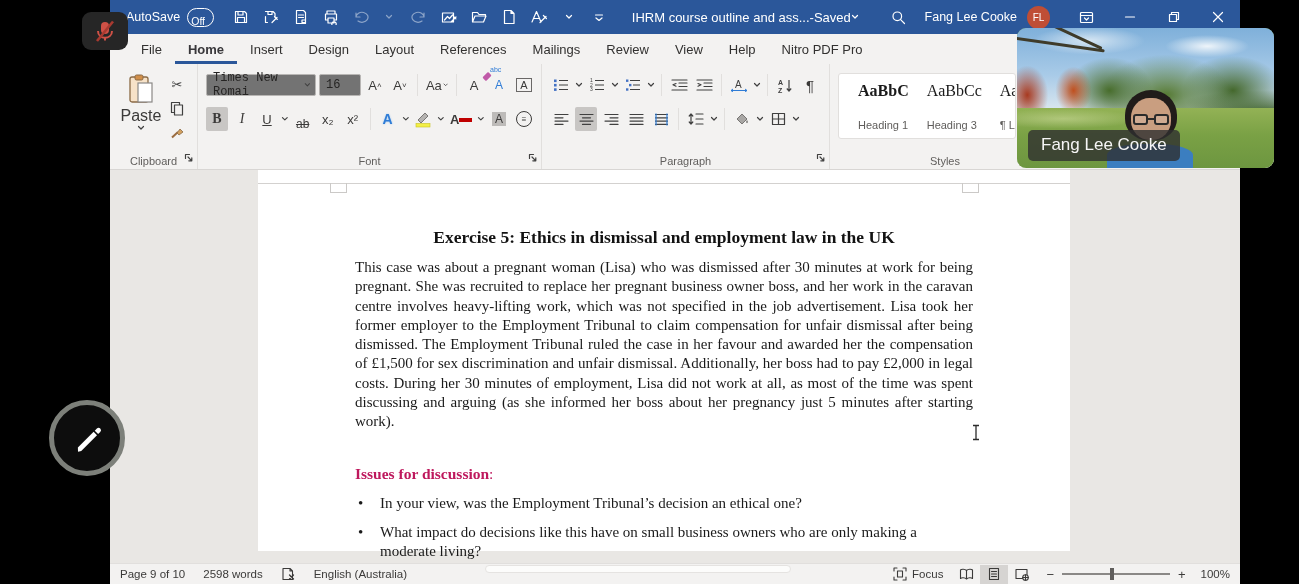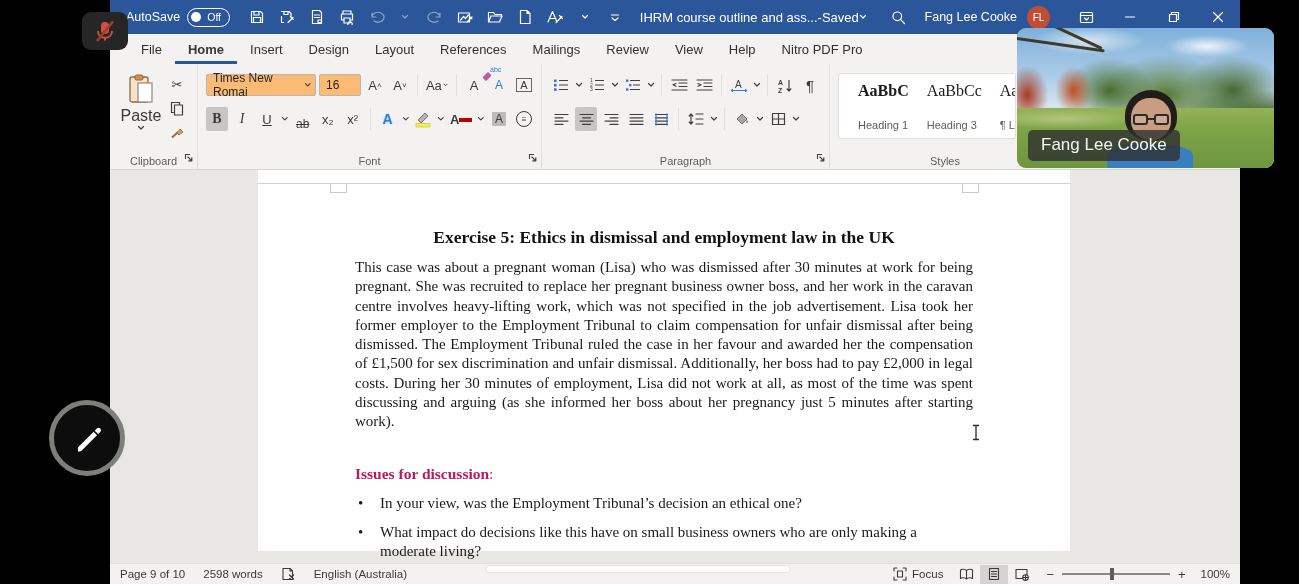--- a/index.html
+++ b/index.html
@@ -9,21 +9,21 @@
 
   
   .app { position:absolute; left:110px; top:0; width:1130px; height:584px;
          background:#f3f2f1; z-index:1; display:flex; flex-direction:column; }
 
   
   .titlebar { height:34px; background:#2b579a; display:flex; align-items:center;
               color:#fff; font-size:12.5px; padding-left:16px; flex:0 0 auto; }
   .autosave { display:flex; align-items:center; gap:7px; }
   .toggle { display:flex; align-items:center; border:1.4px solid #fff; border-radius:10px;
-            height:19px; padding:0 8px 0 3px; gap:6px; cursor:pointer; }
+            height:19px; padding:0 8px 0 3px; gap:6px; cursor:pointer;flex-direction:column; }
   .toggle .dot { width:10px; height:10px; border-radius:50%; background:#fff; }
   .toggle .tstate { font-size:10.5px; }
   .qat { display:flex; align-items:center; gap:4px; margin-left:14px; }
   .qbtn { width:26px; height:24px; display:flex; align-items:center; justify-content:center;
           border-radius:2px; }
   .qbtn.dim { opacity:.45; }
   .chev-w { margin-left:-2px; }
   .tb-center { flex:1; display:flex; justify-content:center; align-items:center; gap:0;
                font-size:13px; white-space:nowrap; }
   .tb-right { display:flex; align-items:center; gap:0; height:100%; }
@@ -57,23 +57,23 @@
   .grp.clipboard { width:88px; display:flex; gap:2px; }
   .paste-big { display:flex; flex-direction:column; align-items:center; width:46px;
                padding-top:4px; cursor:pointer; border-radius:2px; }
   .paste-big .plabel { font-size:16px; color:#3b3a39; margin-top:3px; }
   .mini-col { display:flex; flex-direction:column; gap:4px; padding-top:4px; }
   .mini { width:22px; height:20px; display:flex; align-items:center; justify-content:center; }
   .scissors { font-size:13px; color:#444; }
 
   
   .grp.font { width:344px; }
-  .combo { height:22px; background:#fdba74; border:1px solid #b8b6b4; border-radius:2px;
+  .combo { height:22px; background:#737373; border:1px solid #b8b6b4; border-radius:2px;
            display:flex; align-items:center; justify-content:space-between;
-           font-size:12px; color:#252423; padding:0 4px 0 6px; cursor:pointer; }
+           font-size:12px; color:#252423; padding:0 4px 0 6px; cursor:pointer;font-family:Liberation Mono, monospace; }
   .combo.fname { width:122px; }
   .combo.fsize { width:42px;gap:47px; }
   .glyph { font-size:13px; color:#3b3a39; }
   .growA { font-size:13px; } .growA sup { font-size:8px; color:#3b3a39; }
   .fx-blue { color:#2f7cd6; font-weight:700; text-shadow:0 0 2px #9cc6ee; font-size:14px; }
   .clearA { position:relative; font-size:13px; }
   .clearA i { position:absolute; right:-6px; top:1px; width:8px; height:5px;
               background:#c05aa8; transform:rotate(-45deg); border-radius:1px; }
   .phon { position:relative; font-size:12px; }
   .phon s { position:absolute; top:-7px; left:2px; font-size:7px; color:#2f7cd6; text-decoration:none; }

